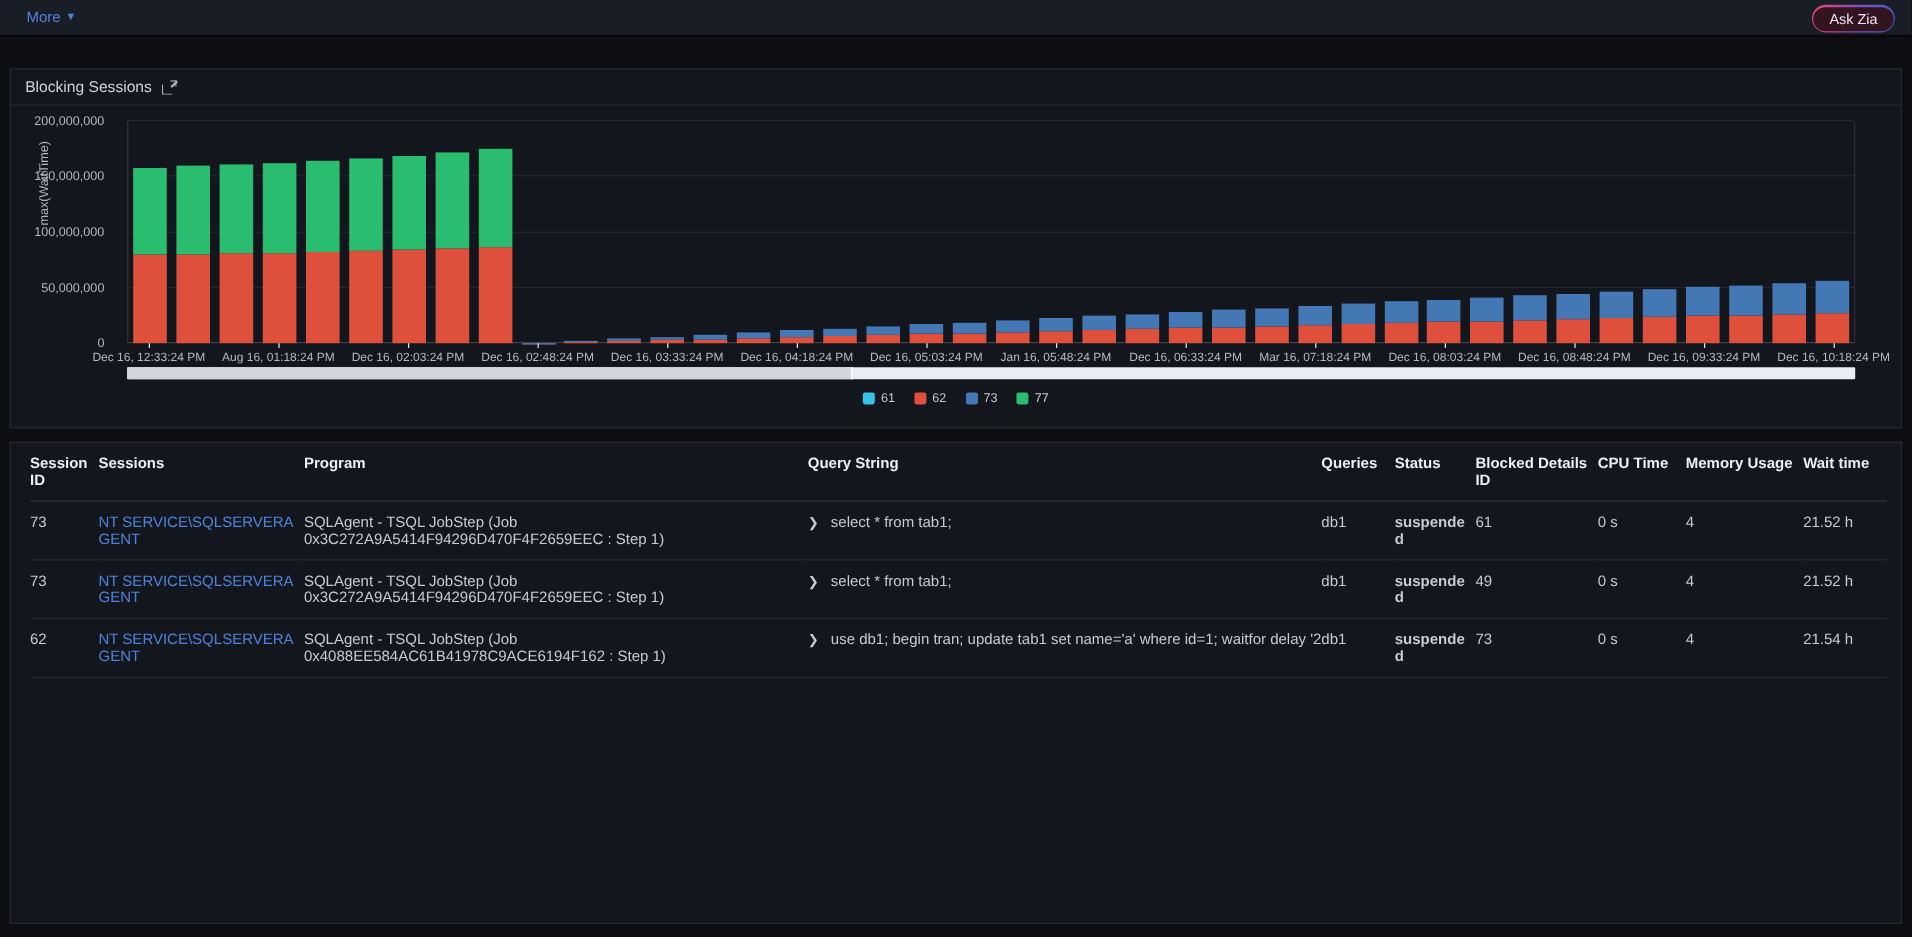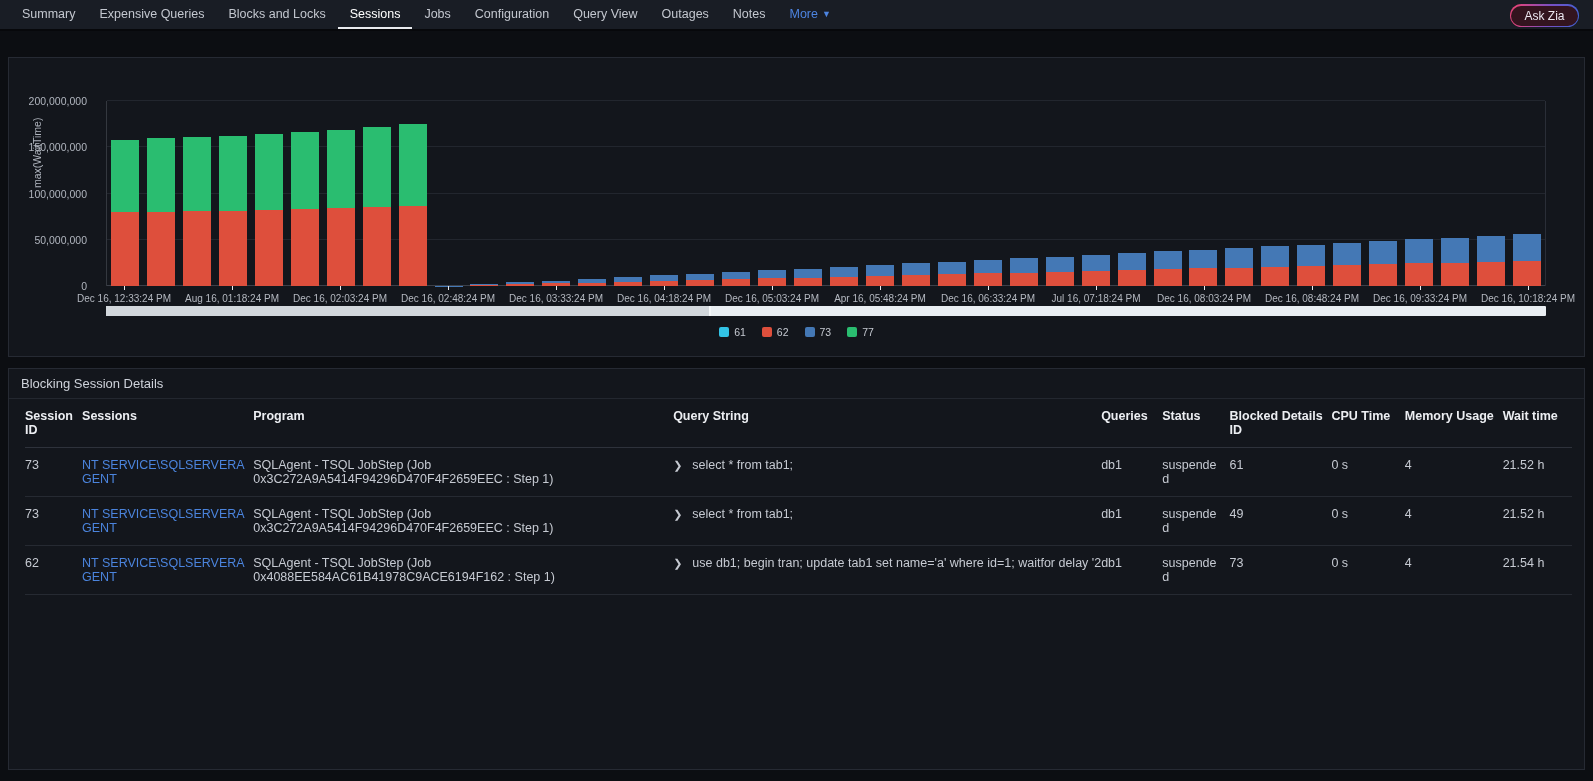--- a/index.html
+++ b/index.html
@@ -45,47 +45,44 @@
 
   
   table { width:calc(100% - 28px); margin:0 12px 0 16px; border-collapse:collapse; table-layout:fixed; }
   th { text-align:left; vertical-align:top; font-size:12.5px; color:#eceef2; font-weight:bold; padding:10px 8px 10px 0; border-bottom:1px solid #2e323b; }
   td { text-align:left; vertical-align:top; font-size:12.5px; color:#c6cad2; padding:10px 8px 10px 0; border-bottom:1px solid #262a32; }
   col.c-session{width:56px;} col.c-user{width:168px;} col.c-prog{width:412px;} col.c-query{width:420px;}
   col.c-db{width:60px;} col.c-status{width:66px;} col.c-blocked{width:100px;} col.c-cpu{width:72px;} col.c-mem{width:96px;} col.c-wait{width:68px;}
   .user-link { color:#4b84dd; cursor:pointer; word-break:break-all; }
   .query-cell { white-space:nowrap; overflow:hidden; }
   .q-chevron { color:#c6cad2; font-size:11px; margin-right:10px; cursor:pointer; }
-  td.status { word-break:break-all; }
+  td.status { word-break:break-all;font-weight:bold; }
 </style>
 </head>
 <body>
 
 <div class="topnav">
-  <div id="navtabs" style="display: flex;">
-      <div class="tab">Summary</div>
-      <div class="tab">Expensive Queries</div>
-      <div class="tab">Blocks and Locks</div>
-      <div class="tab active">Sessions</div>
-      <div class="tab">Jobs</div>
-      <div class="tab">Configuration</div>
-      <div class="tab">Query View</div>
-      <div class="tab">Outages</div>
-      <div class="tab">Notes</div>
-    </div>
   <div class="tab more">
     <span>More</span>
     <span class="more-caret">▼</span>
   </div>
   <div class="askzia-wrap">
     <div class="askzia">Ask Zia</div>
   </div>
 </div>
 
 <div class="panel panel-chart">
+  <div class="panel-title-row">
+    <span class="panel-title">Blocking Sessions</span>
+    <span class="ext-icon">
+        <span class="box"></span>
+        <span class="arr"></span>
+        <span class="arr2"></span>
+      </span>
+  </div>
   <div class="ylabel">max(WaitTime)</div>
   <div id="yticks"></div>
   <div class="plot" id="plot">
       <div class="gridline zero" style="bottom: 0%;"></div>
       <div class="gridline" style="bottom: 25%;"></div>
       <div class="gridline" style="bottom: 50%;"></div>
       <div class="gridline" style="bottom: 75%;"></div>
       <div class="gridline" style="bottom: 100%;"></div>
       <div class="bar" style="left: 0.275%; height: 100%;">
         <div class="seg" style="bottom: 0%; height: 40%; background: rgb(222, 79, 60);"></div>
@@ -257,25 +254,25 @@
       <div class="xlab" style="left: 16.25%;">Dec 16, 02:03:24 PM</div>
       <div class="xtick" style="left: 23.75%;"></div>
       <div class="xlab" style="left: 23.75%;">Dec 16, 02:48:24 PM</div>
       <div class="xtick" style="left: 31.25%;"></div>
       <div class="xlab" style="left: 31.25%;">Dec 16, 03:33:24 PM</div>
       <div class="xtick" style="left: 38.75%;"></div>
       <div class="xlab" style="left: 38.75%;">Dec 16, 04:18:24 PM</div>
       <div class="xtick" style="left: 46.25%;"></div>
       <div class="xlab" style="left: 46.25%;">Dec 16, 05:03:24 PM</div>
       <div class="xtick" style="left: 53.75%;"></div>
-      <div class="xlab" style="left: 53.75%;">Apr 16, 05:48:24 PM</div>
+      <div class="xlab" style="left: 53.75%;">Jan 16, 05:48:24 PM</div>
       <div class="xtick" style="left: 61.25%;"></div>
       <div class="xlab" style="left: 61.25%;">Dec 16, 06:33:24 PM</div>
       <div class="xtick" style="left: 68.75%;"></div>
-      <div class="xlab" style="left: 68.75%;">Jul 16, 07:18:24 PM</div>
+      <div class="xlab" style="left: 68.75%;">Mar 16, 07:18:24 PM</div>
       <div class="xtick" style="left: 76.25%;"></div>
       <div class="xlab" style="left: 76.25%;">Dec 16, 08:03:24 PM</div>
       <div class="xtick" style="left: 83.75%;"></div>
       <div class="xlab" style="left: 83.75%;">Dec 16, 08:48:24 PM</div>
       <div class="xtick" style="left: 91.25%;"></div>
       <div class="xlab" style="left: 91.25%;">Dec 16, 09:33:24 PM</div>
       <div class="xtick" style="left: 98.75%;"></div>
       <div class="xlab" style="left: 98.75%; text-align: center;">Dec 16, 10:18:24 PM</div>
     </div>
   <div class="chart-scroll">
@@ -300,23 +297,20 @@
       </div>
     </div>
 <div class="ytick" style="position: absolute; right: 1497px; top: 228px;">0</div>
     <div class="ytick" style="position: absolute; right: 1497px; top: 181.75px;">50,000,000</div>
     <div class="ytick" style="position: absolute; right: 1497px; top: 135.5px;">100,000,000</div>
     <div class="ytick" style="position: absolute; right: 1497px; top: 89.25px;">150,000,000</div>
     <div class="ytick" style="position: absolute; right: 1497px; top: 43px;">200,000,000</div>
   </div>
 
 <div class="panel panel-table">
-  <div class="panel-title-row">
-    <span class="panel-title">Blocking Session Details</span>
-  </div>
   <table>
     <colgroup>
       <col class="c-session">
         <col class="c-user">
         <col class="c-prog">
         <col class="c-query">
         <col class="c-db">
       <col class="c-status">
         <col class="c-blocked">
         <col class="c-cpu">

